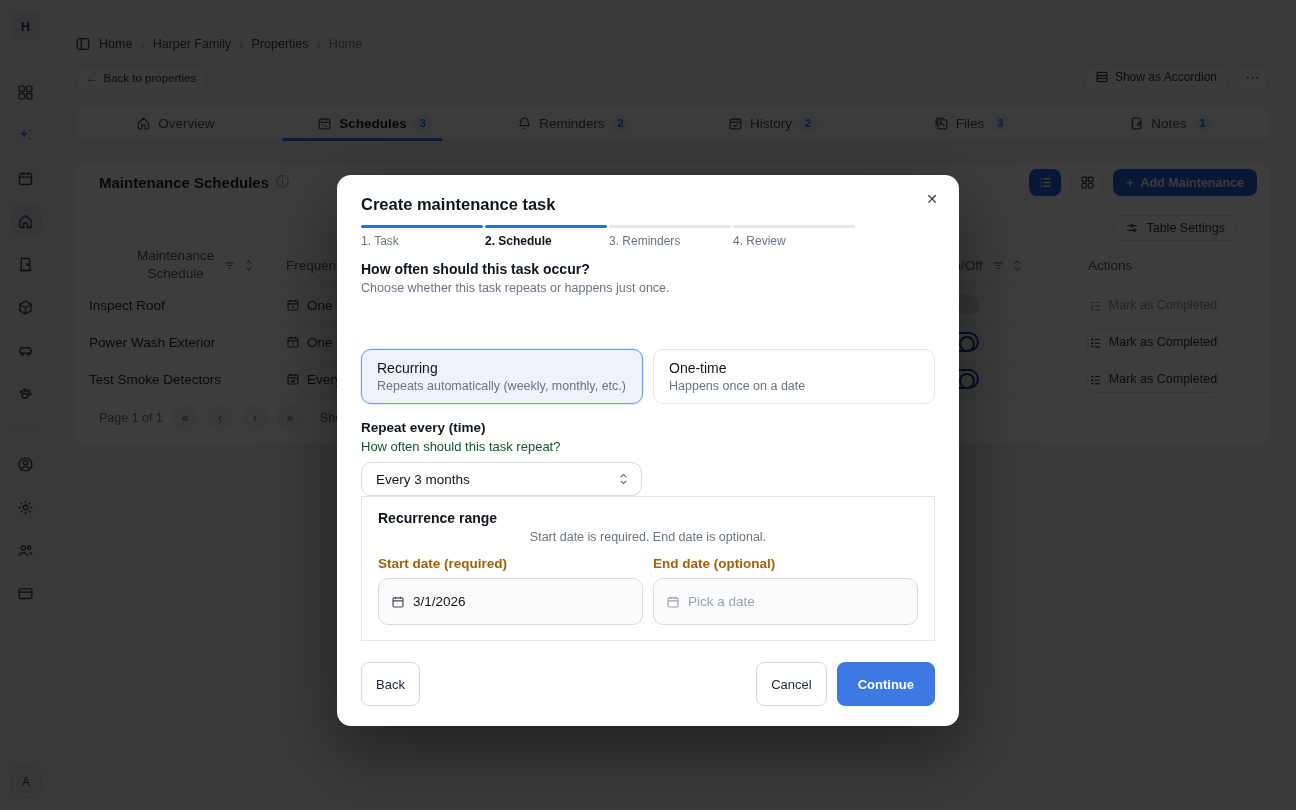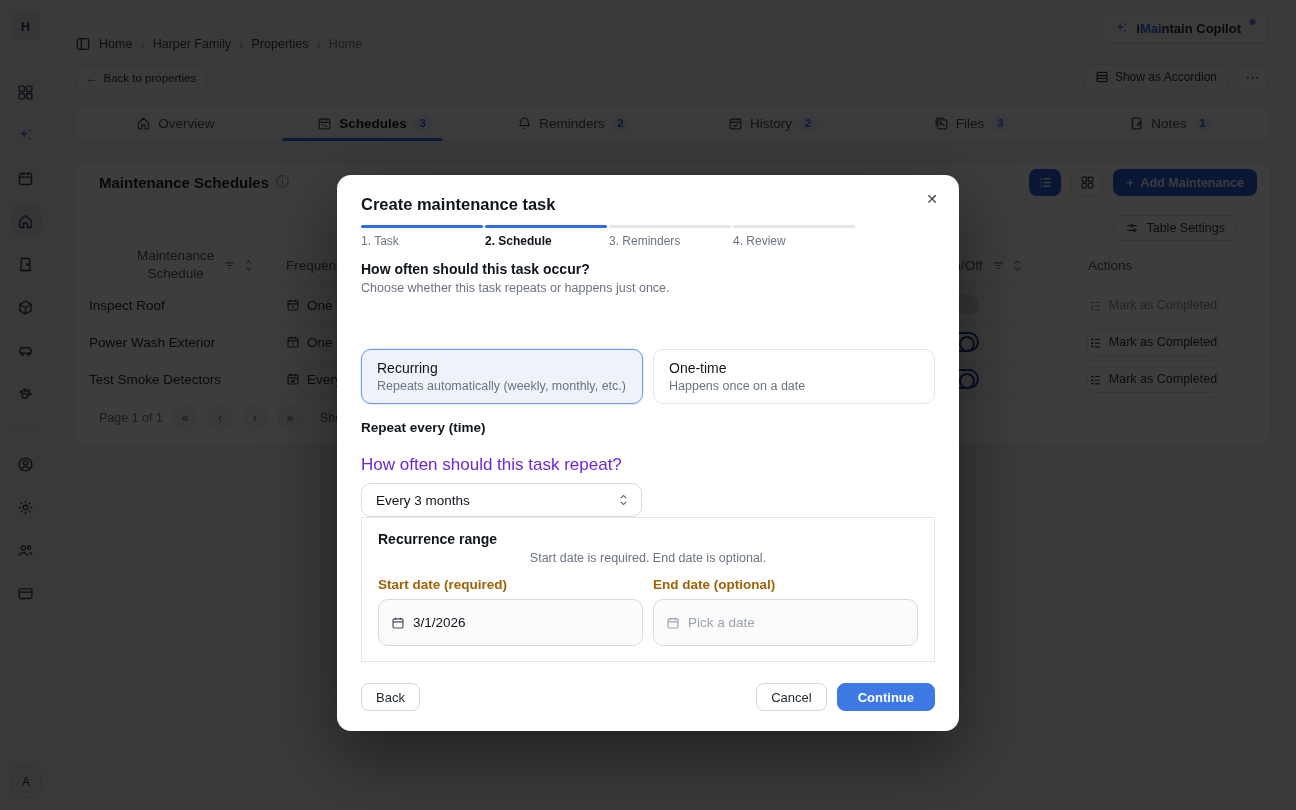--- a/index.html
+++ b/index.html
@@ -82,34 +82,34 @@
   .step-label { margin-top:6px; font-size:12px; color:#6b7480; }
   .step.active .step-label { color:#10151d; font-weight:bold; }
   .q-title { margin-top:13px; font-size:14px; font-weight:bold; color:#10151d; }
   .q-hint { margin-top:4px; font-size:12.5px; color:#6b7480; }
   .opt-row { display:flex; gap:10px; margin-top:11px; }
   .opt-card { flex:1; border:1px solid #e3e5e9; border-radius:10px; padding:10px 15px; cursor:pointer; background:#fff;margin-top:43px; }
   .opt-card.selected { border:1.5px solid #6d9bee; background:#eef3fb; box-shadow:0 0 0 1px rgba(109,155,238,.15); }
   .opt-title { font-size:14px; color:#10151d; }
   .opt-desc { margin-top:3px; font-size:12.5px; color:#6b7480; }
   .field-label { margin-top:16px; font-size:13.5px; font-weight:bold; color:#10151d; }
-  .field-hint { margin-top:20px; font-size:17px; color:#6d28d9; }
+  .field-hint { margin-top:4px; font-size:13px; color:#14532d; }
   .select { margin-top:8px; width:281px; height:34px; border:1px solid #d7dade; border-radius:10px; display:flex; align-items:center; justify-content:space-between; padding:0 12px 0 14px; font-size:13.5px; color:#10151d; cursor:pointer; background:#fff; }
   .select .chev { color:#545e6b; }
   .range-panel { border:1px solid #e3e5e9; border-radius:0; padding:13px 16px 15px; }
   .range-title { font-size:14px; font-weight:bold; color:#10151d; }
   .range-hint { margin-top:4px; font-size:12.5px; color:#6b7480;text-align:center; }
   .range-fields { display:flex; gap:10px; margin-top:12px; }
   .range-col { flex:1; }
   .date-label { font-size:13.5px; font-weight:bold; color:#a16207; }
   .date-input { margin-top:7px; height:47px; border:1px solid #d7dade; background:#fbfbfc; border-radius:10px; display:flex; align-items:center; gap:8px; padding:8px 12px; font-size:13.5px; color:#10151d; cursor:pointer; }
   .date-input .ph { color:#9aa2ad; }
   .date-input .cal-ic { color:#444e5b; }
   .modal-footer { display:flex; align-items:center; margin-top:21px; }
-  .btn { height:28px; border-radius:8px; display:flex; align-items:center; justify-content:center; font-size:13px; cursor:pointer; padding:0 14px; }
+  .btn { height:44px; border-radius:8px; display:flex; align-items:center; justify-content:center; font-size:13px; cursor:pointer; padding:0 14px; }
   .btn.ghost { background:#fff; border:1px solid #d4d7dc; color:#1f2733; }
   .btn.primary { background:#3d78e3; color:#fff; border:1px solid #3d78e3; font-weight:bold; padding:0 20px; }
   .footer-right { margin-left:auto; display:flex; gap:10px; }
 </style>
 </head>
 <body>
 
 <div class="sidebar">
   <div class="logo">H</div>
   <div class="side-nav">
@@ -212,31 +212,20 @@
       </span>
     <span class="crumb">Home</span>
     <span class="crumb-sep">›</span>
     <span class="crumb">Harper Family</span>
     <span class="crumb-sep">›</span>
     <span class="crumb">Properties</span>
     <span class="crumb-sep">›</span>
     <span class="crumb last">Home</span>
   </div>
 
-  <div class="copilot-btn">
-    <span style="color:#5b7bd8;">
-        <svg width="15" height="15" viewBox="0 0 24 24" fill="currentColor">
-          <path d="M10 3l1.6 4.9 4.9 1.6-4.9 1.6L10 16l-1.6-4.9L3.5 9.5l4.9-1.6z"></path>
-          <circle cx="18" cy="5" r="1.6"></circle>
-          <circle cx="17.5" cy="16" r="1.3"></circle>
-        </svg>
-      </span>
-    <span><span>i</span><span class="copilot-accent">Mai</span><span>ntain Copilot</span></span>
-    <span class="copilot-sup">◉</span>
-  </div>
 
   <div class="back-btn">
     <span>←</span>
     <span>Back to properties</span>
   </div>
 
   <div class="accordion-btn">
     <span>
         <svg width="14" height="14" viewBox="0 0 24 24" fill="none" stroke="currentColor" stroke-width="2">
           <rect x="3.5" y="4" width="17" height="16" rx="2"></rect>

